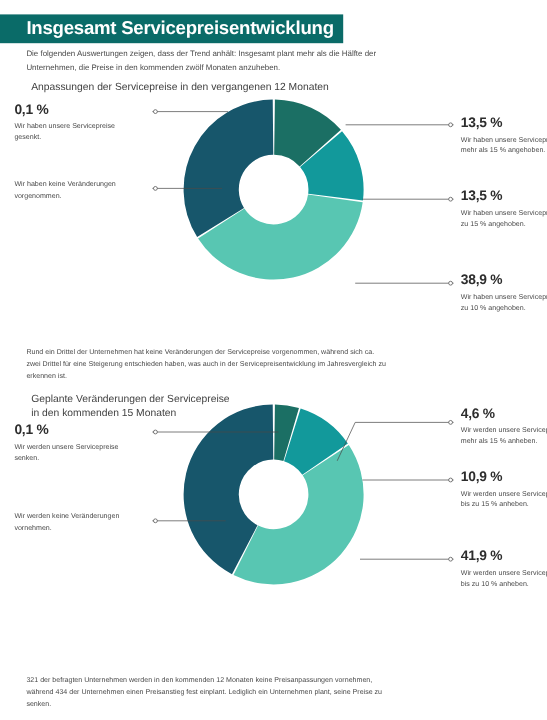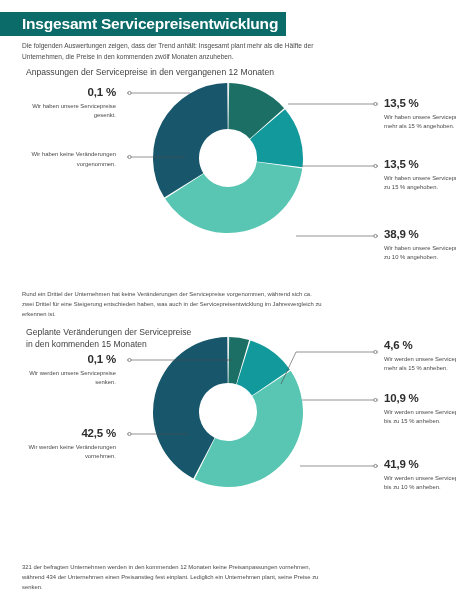--- a/index.html
+++ b/index.html
@@ -96,21 +96,21 @@
     letter-spacing: -0.2px;
     line-height: 1.1;
     margin-bottom: 3px;
   }
   .callout .desc {
     font-size: 5.9px;
     line-height: 1.65;
     color: #4a4a4a;
   }
   .callout.left {
-    text-align: right;
+    text-align: left;
   }
   .callout.right {
     text-align: left;
   }
 
   
   .leaders {
     position: absolute;
     left: 0;
     top: 0;
@@ -182,21 +182,20 @@
       </svg>
     </div>
 </div>
 
 <div class="callout left" style="left:12px; top:353px;">
   <div class="pct">0,1 %</div>
   <div class="desc">Wir werden unsere Servicepreise senken.</div>
 </div>
 
 <div class="callout left" style="left:12px; top:427px;">
-  <div class="pct">42,5 %</div>
   <div class="desc">Wir werden keine Veränderungen vornehmen.</div>
 </div>
 
 <div class="callout right" style="left:384px; top:339px;">
   <div class="pct">4,6 %</div>
   <div class="desc">Wir werden unsere Servicepreise um mehr als 15 % anheben.</div>
 </div>
 
 <div class="callout right" style="left:384px; top:392px;">
   <div class="pct">10,9 %</div>

